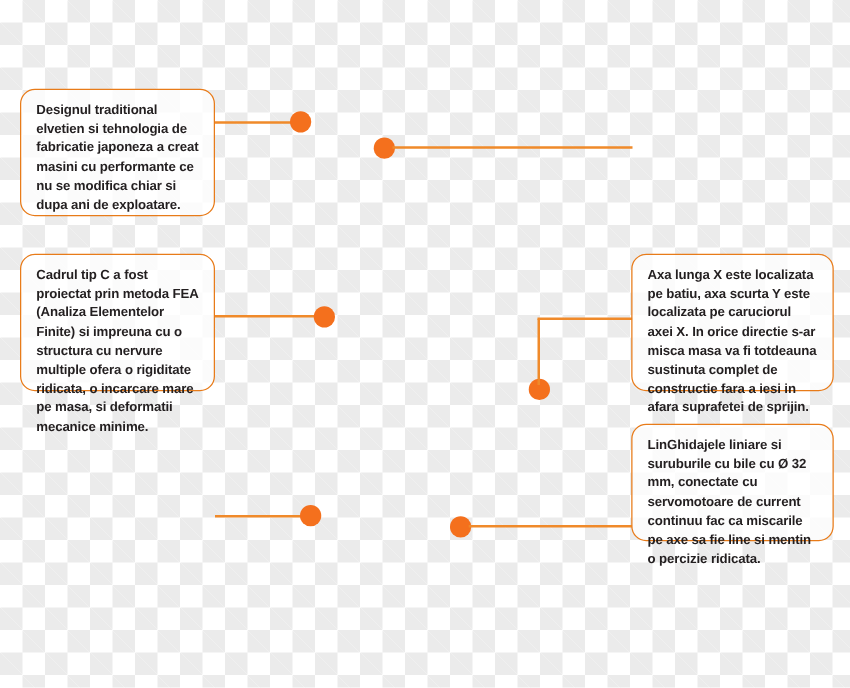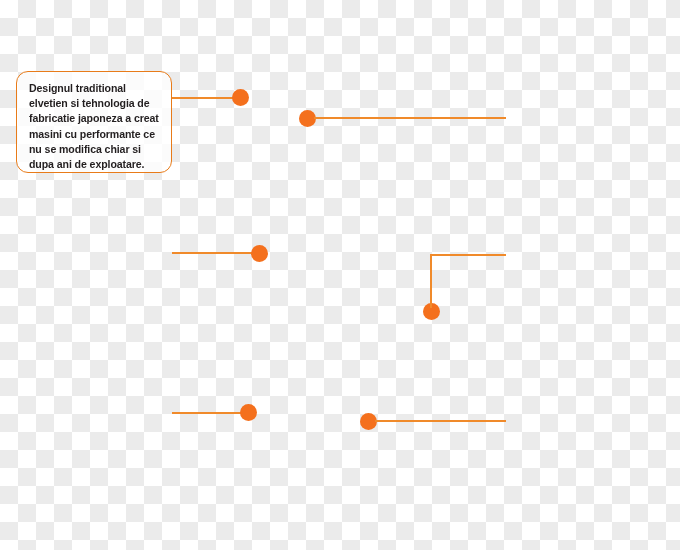--- a/index.html
+++ b/index.html
@@ -98,17 +98,26 @@
   <div class="conn-dot" style="left:240px; top:404px;"></div>
 
   <div class="conn-dot" style="left:360px; top:413px;"></div>
   <div class="conn-line h" style="left:375px; top:420px; width:131px;"></div>
 
   <div id="box-tl" class="callout col-left row1">
     <p>Designul traditional elvetien si tehnologia de fabricatie japoneza a creat masini cu performante ce nu se modifica chiar si dupa ani de exploatare.</p>
   </div>
 
 
+  <div id="box-ml" class="callout col-left row2">
+    <p>Cadrul tip C a fost proiectat prin metoda FEA (Analiza Elementelor Finite) si impreuna cu o structura cu nervure multiple ofera o rigiditate ridicata, o incarcare mare pe masa, si deformatii mecanice minime.</p>
+  </div>
+
+  <div id="box-mr" class="callout col-right row2">
+    <p>Axa lunga X este localizata pe batiu, axa scurta Y este localizata pe caruciorul axei X. In orice directie s-ar misca masa va fi totdeauna sustinuta complet de constructie fara a iesi in afara suprafetei de sprijin.</p>
+  </div>
 
 
-
+  <div id="box-br" class="callout col-right row3">
+    <p>LinGhidajele liniare si suruburile cu bile cu Ø 32 mm, conectate cu servomotoare de current continuu fac ca miscarile pe axe sa fie line si mentin o percizie ridicata.</p>
+  </div>
 
 </div>
 
 </body></html>

